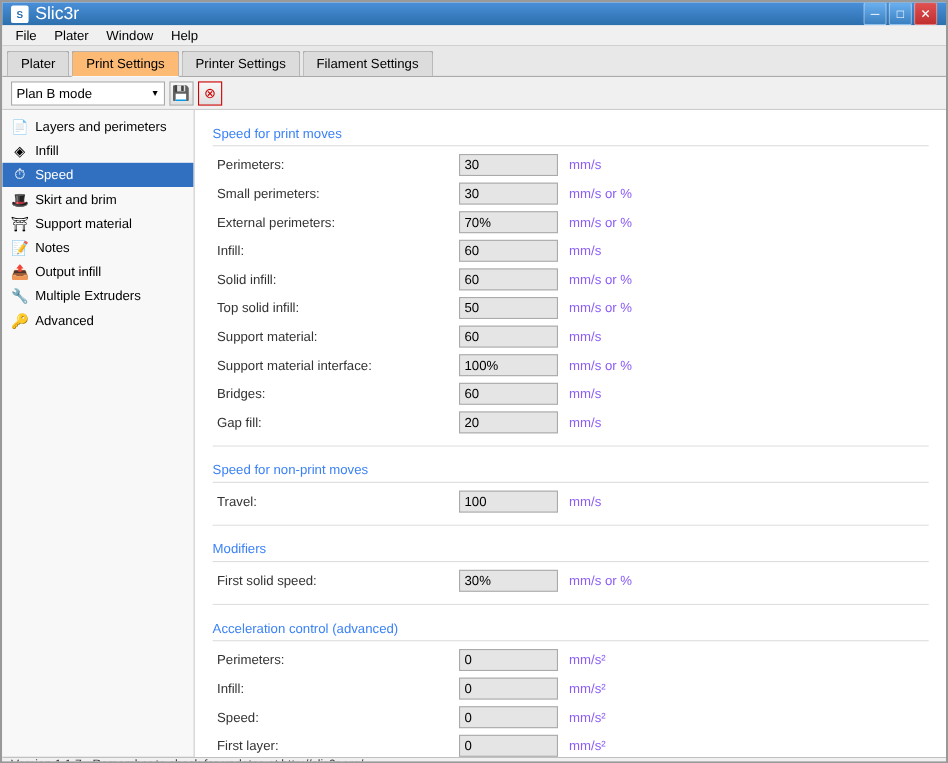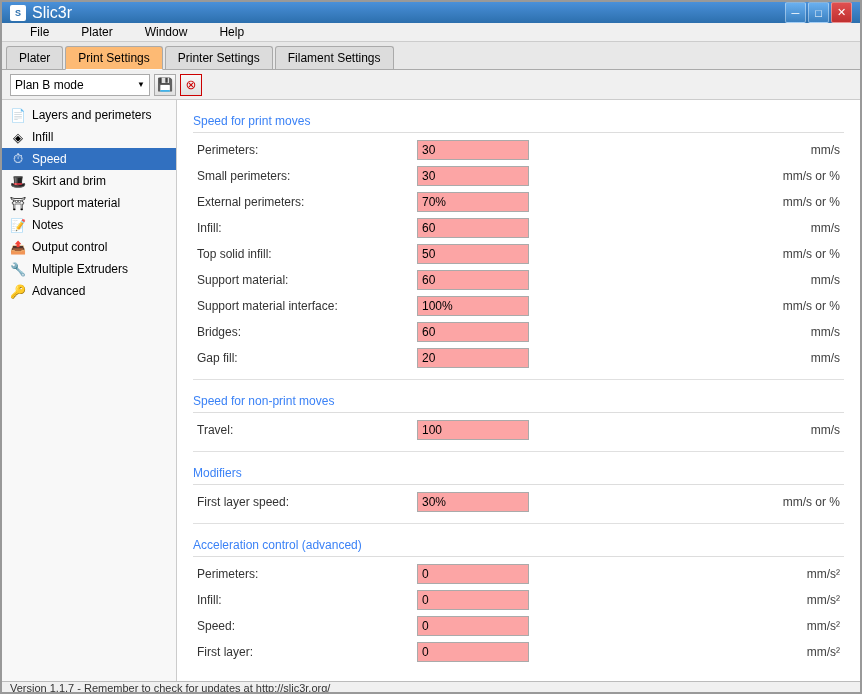--- a/index.html
+++ b/index.html
@@ -67,21 +67,20 @@
       height: 22px;
       display: flex;
       align-items: center;
       padding: 0 4px;
       border-bottom: 1px solid #ccc;
     }
     .menu-item {
       padding: 2px 8px;
       cursor: pointer;
       font-size: 12px;
-      margin-left: 16px;
     }
 
     
     .tab-bar {
       background: #e8e8e8;
       display: flex;
       align-items: flex-end;
       padding: 4px 4px 0 4px;
       border-bottom: 1px solid #aaa;
       height: 32px;
@@ -204,30 +203,29 @@
       vertical-align: middle;
     }
     .settings-table td:first-child {
       width: 220px;
       color: #333;
     }
     .settings-table td:nth-child(2) {
       width: 100px;
     }
     .settings-table td:nth-child(3) {
-      color: #404040;
-      text-align: right;
+      color: #8b5cf6;
     }
     .value-input {
-      width: 112px;
+      width: 90px;
       height: 20px;
       border: 1px solid #aaa;
       padding: 0 4px;
       font-size: 12px;
-      background: #fca5a5;
+      background: #e5e5e5;
     }
 
     .section-divider {
       border: none;
       border-top: 1px solid #e0e0e0;
       margin: 8px 0;
     }
 
     
     .status-bar {
@@ -313,21 +311,21 @@
       <div class="sidebar-item">
         <span class="sidebar-icon">⛩</span>
         <span>Support material</span>
       </div>
       <div class="sidebar-item">
         <span class="sidebar-icon">📝</span>
         <span>Notes</span>
       </div>
       <div class="sidebar-item">
         <span class="sidebar-icon">📤</span>
-        <span>Output control</span>
+        <span>Output infill</span>
       </div>
       <div class="sidebar-item">
         <span class="sidebar-icon">🔧</span>
         <span>Multiple Extruders</span>
       </div>
       <div class="sidebar-item">
         <span class="sidebar-icon">🔑</span>
         <span>Advanced</span>
       </div>
     </div>
@@ -351,20 +349,25 @@
           <td>External perimeters:</td>
           <td><input class="value-input" type="text" value="70%" style=""></td>
           <td>mm/s or %</td>
         </tr>
         <tr>
           <td>Infill:</td>
           <td><input class="value-input" type="text" value="60" style=""></td>
           <td>mm/s</td>
         </tr>
         <tr>
+          <td>Solid infill:</td>
+          <td><input class="value-input" type="text" value="60" style=""></td>
+          <td>mm/s or %</td>
+        </tr>
+        <tr>
           <td>Top solid infill:</td>
           <td><input class="value-input" type="text" value="50" style=""></td>
           <td>mm/s or %</td>
         </tr>
         <tr>
           <td>Support material:</td>
           <td><input class="value-input" type="text" value="60" style=""></td>
           <td>mm/s</td>
         </tr>
         <tr>
@@ -397,21 +400,21 @@
         </tr>
       </tbody>
         </table>
 
       <hr class="section-divider">
 
       <div class="section-header">Modifiers</div>
       <table class="settings-table">
         <tbody>
             <tr>
-          <td>First layer speed:</td>
+          <td>First solid speed:</td>
           <td><input class="value-input" type="text" value="30%" style=""></td>
           <td>mm/s or %</td>
         </tr>
       </tbody>
         </table>
 
       <hr class="section-divider">
 
       <div class="section-header">Acceleration control (advanced)</div>
       <table class="settings-table">

